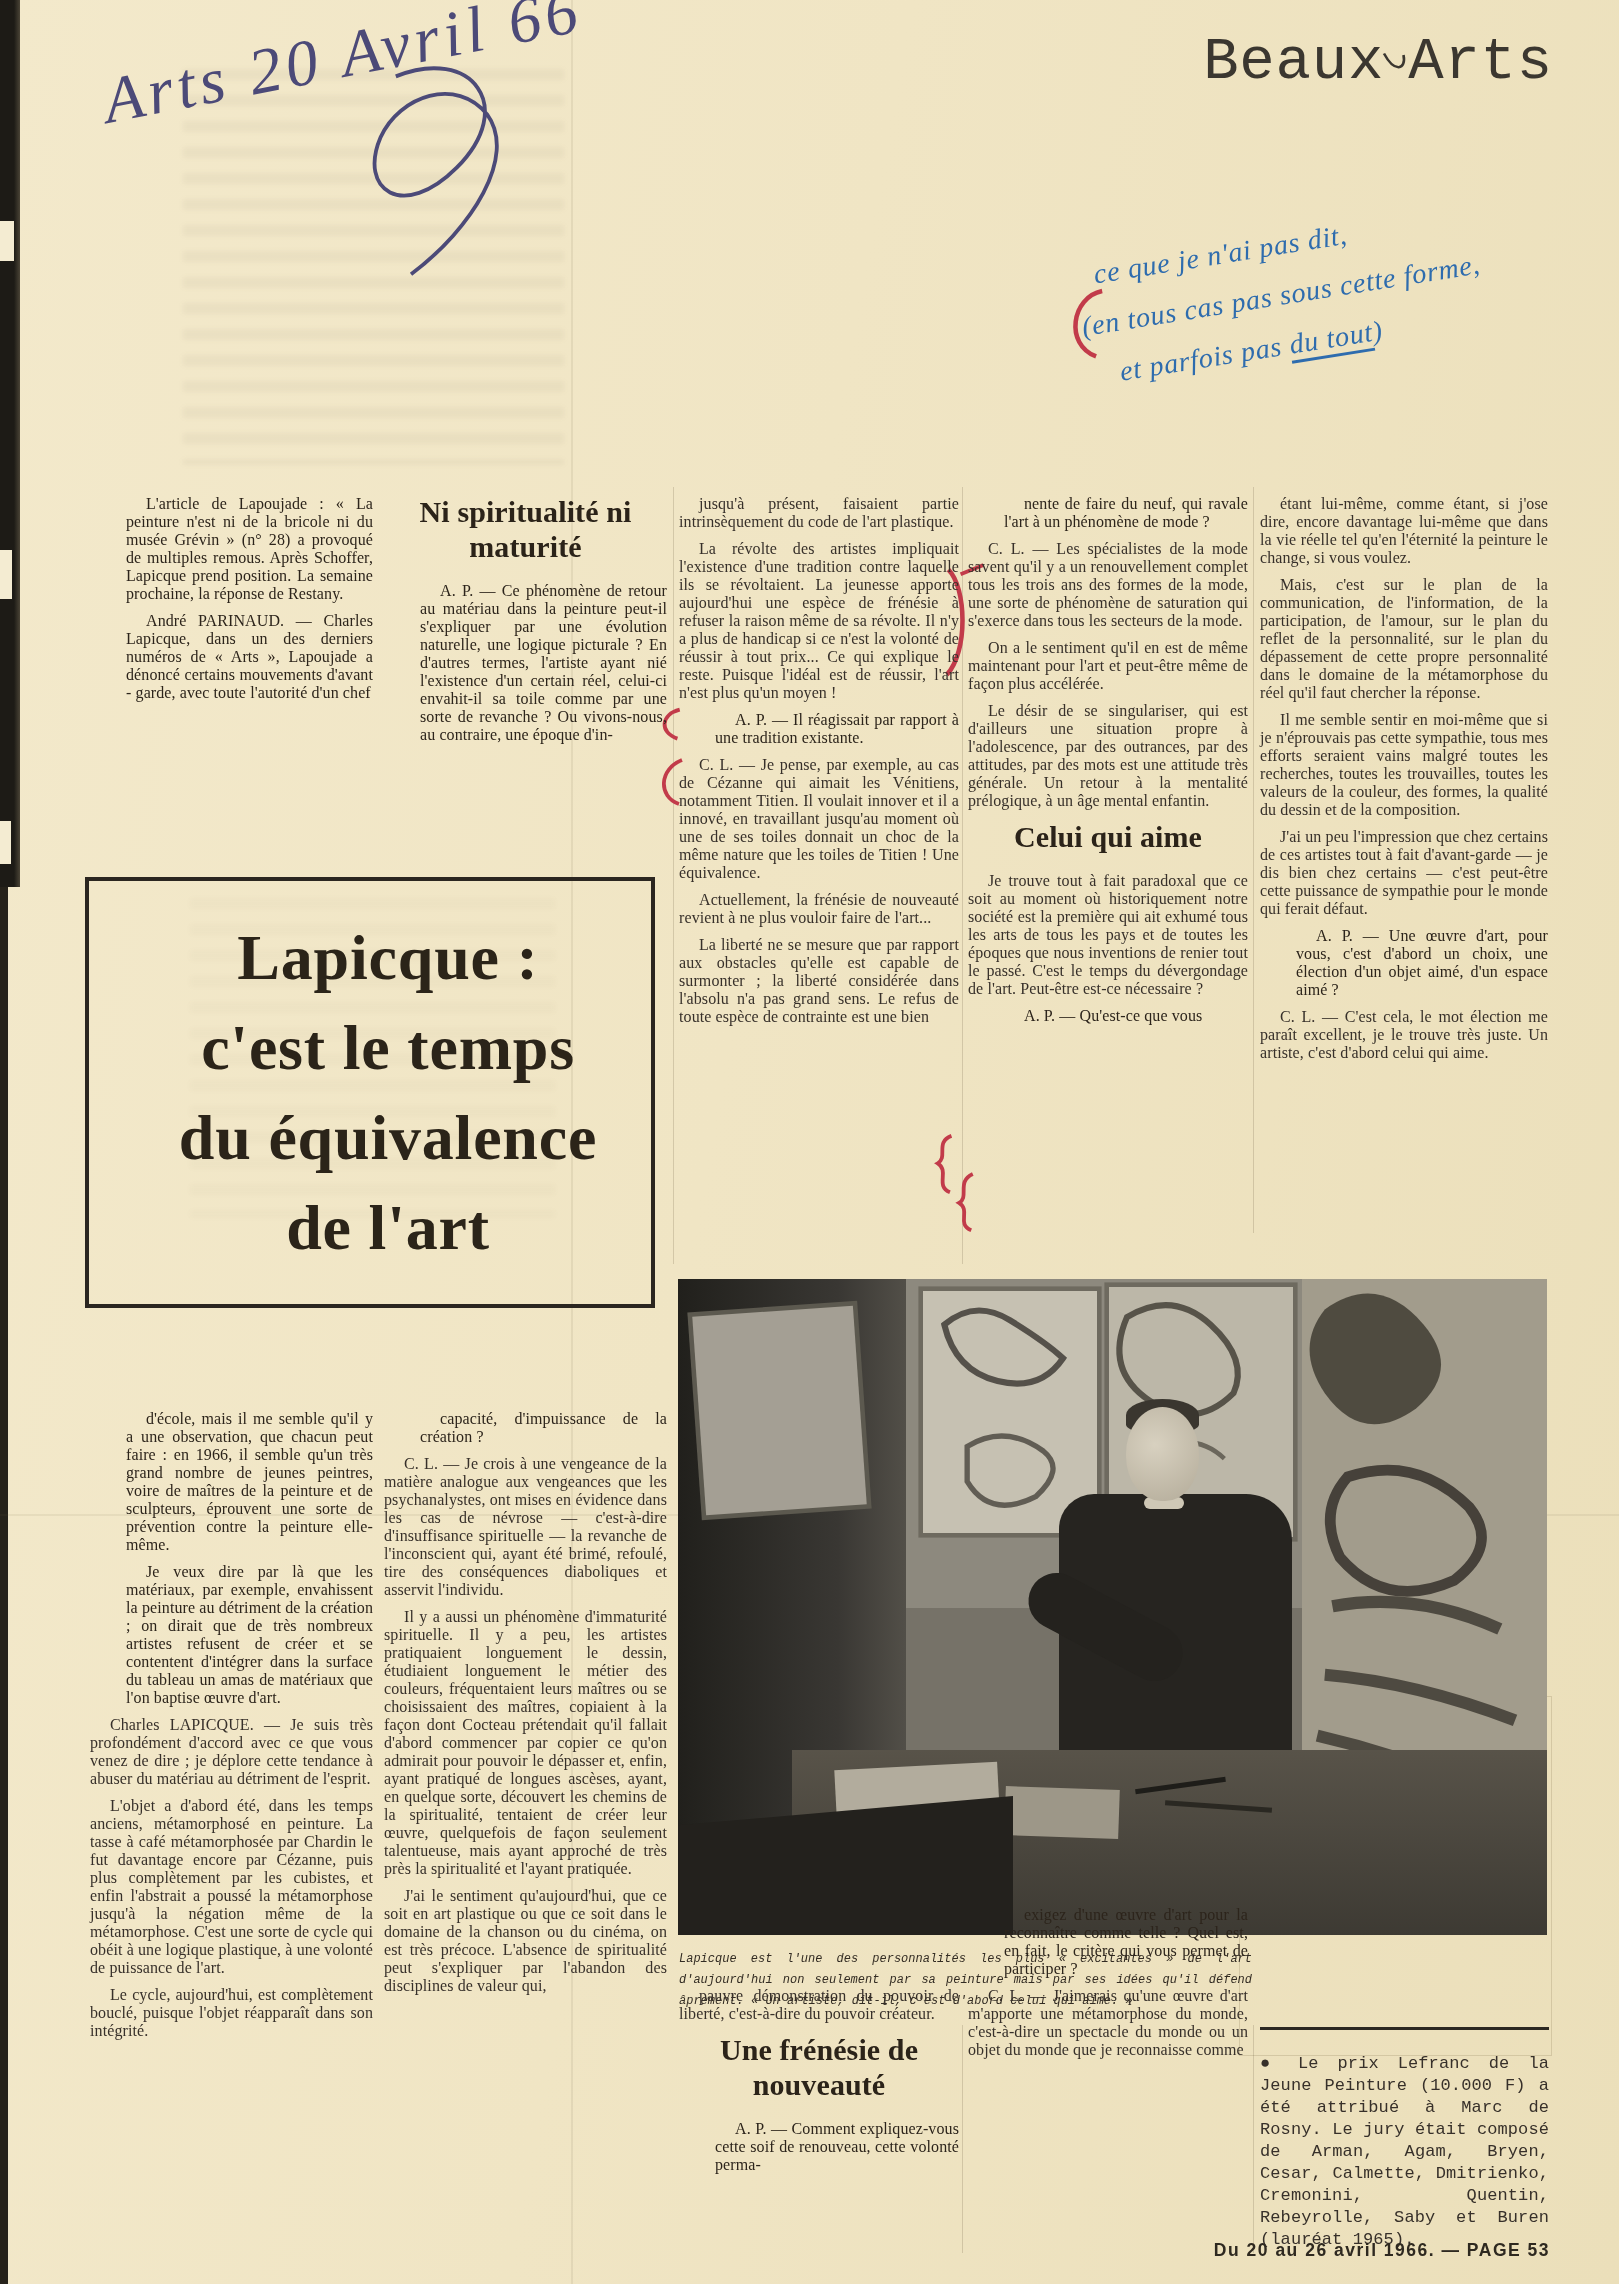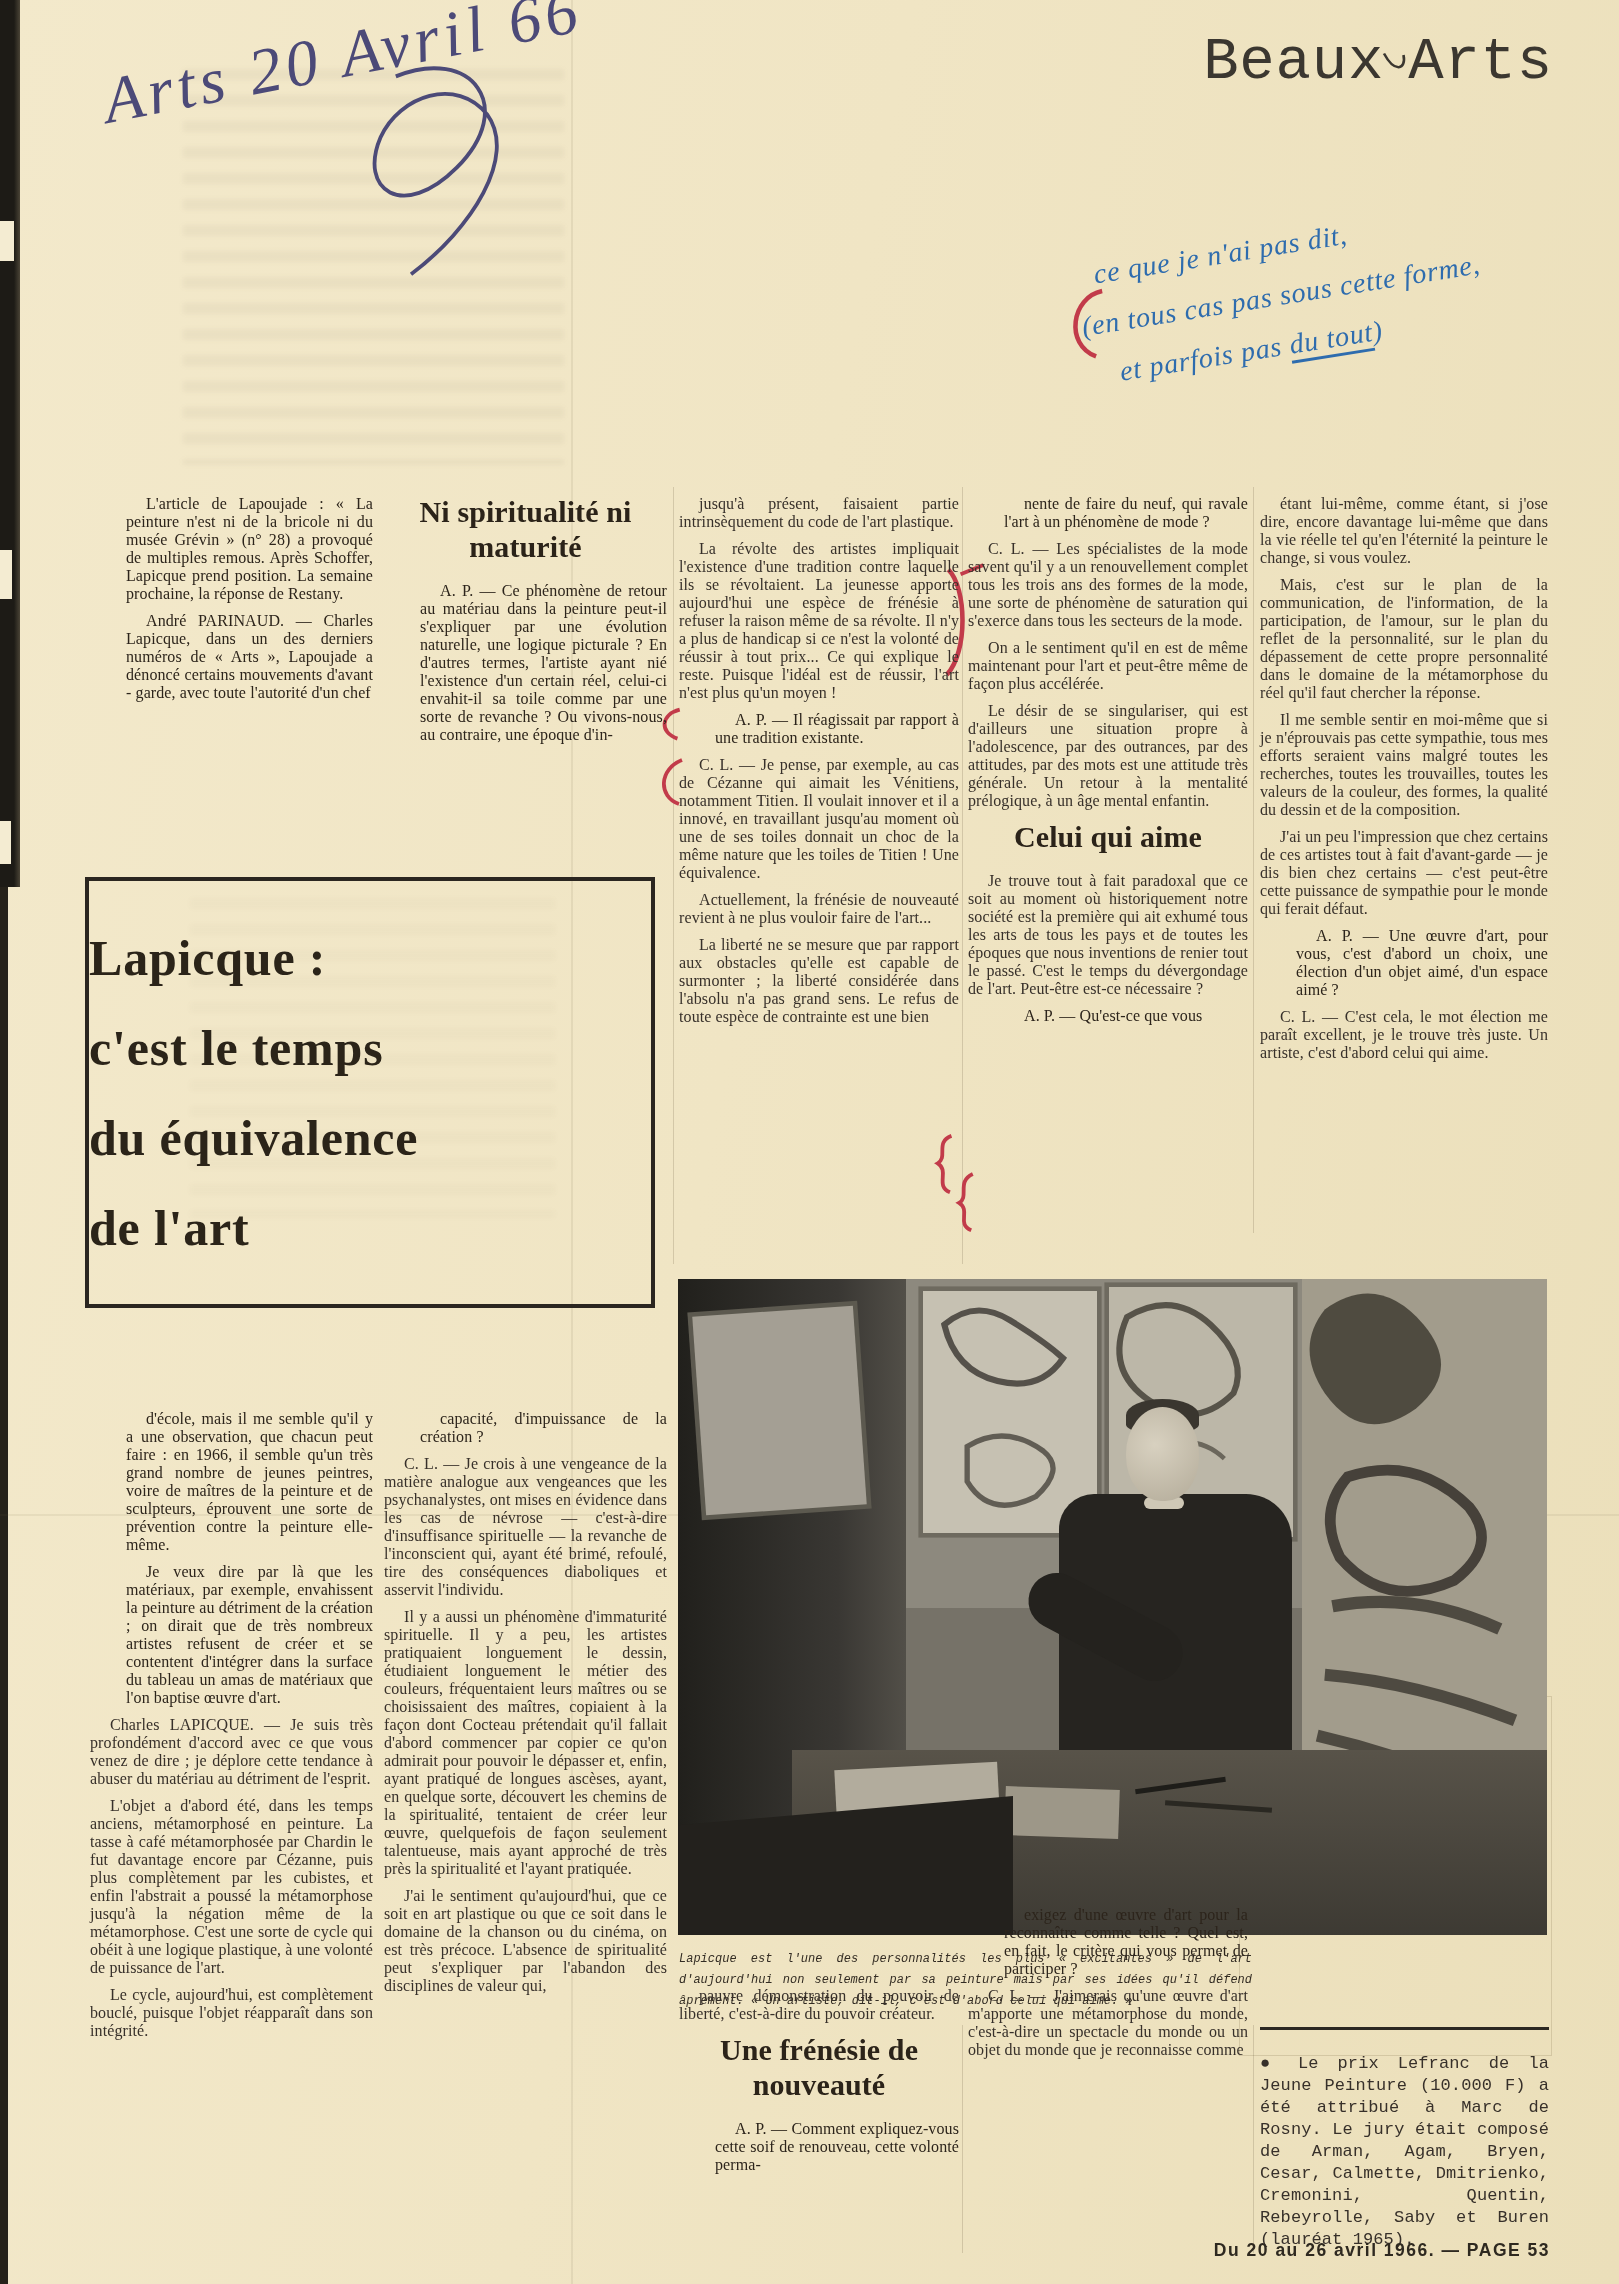--- a/index.html
+++ b/index.html
@@ -35,21 +35,21 @@
   
   .col{position:absolute;text-align:justify;font-size:16px;line-height:18px;letter-spacing:0.1px;color:#37302a;}
   .col p{margin:0 0 9px 0;text-indent:20px;}
   .col p.b{font-weight:normal;color:#2c241b;margin-left:36px;}
   .col h2{font-size:30px;line-height:35px;font-weight:bold;color:#2b2319;margin:3px 0 18px 0;text-align:center;text-indent:0;}
   .col.brief p{text-indent:0;font-size:17px;line-height:22px;font-family:Liberation Mono, monospace;}
 
   
   .hlbox{position:absolute;left:85px;top:877px;width:562px;height:423px;border:4.6px solid #2b2620;
         display:flex;flex-direction:column;justify-content:center;}
-  .hlbox .hl{font-size:50px;line-height:90px;font-weight:bold;color:#2b2419;letter-spacing:0.8px;}
+  .hlbox .hl{font-size:64px;line-height:90px;font-weight:bold;text-align:center;color:#2b2419;letter-spacing:0.8px;margin-left:36px;}
 
   
   .photo{position:absolute;left:678px;top:1279px;width:869px;height:656px;background:#767268;overflow:hidden;
         box-shadow:inset 0 0 46px rgba(20,18,12,.55);}
   .photo *{position:absolute;}
   .ph-left{left:0;top:0;width:228px;height:656px;background:linear-gradient(90deg,#21201c,#393733 70%,#524f48);}
   .ph-left-canvas{left:21px;top:32px;width:161px;height:199px;background:#a49f94;transform:rotate(-4deg);
         box-shadow:0 0 0 4.6px #5c594f;}
   .ph-wall{left:228px;top:0;width:397px;height:329px;background:#8d897e;}
   .ph-p1{left:245px;top:12px;width:174px;height:242px;background:#c6c1b2;box-shadow:0 0 0 4.6px #6e6a5f;}

